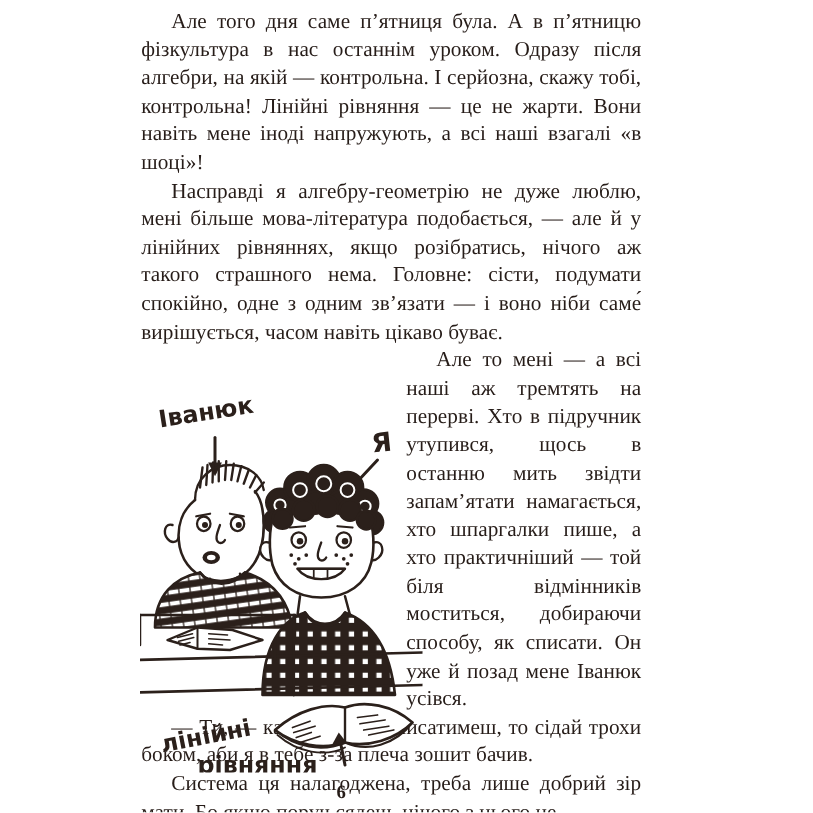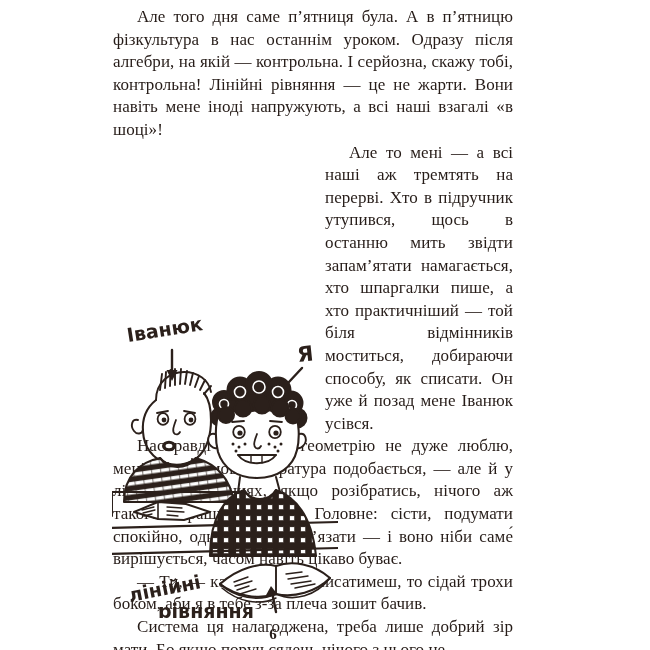--- a/index.html
+++ b/index.html
@@ -75,25 +75,25 @@
   }
 </style>
 </head>
 <body>
 
 <div class="page">
 
   <div class="textblock">
 
     <p class="para">Але того дня саме п’ятниця була. А в п’ятницю фізкультура в нас останнім уроком. Одразу після алгебри, на якій — контрольна. І серйозна, скажу тобі, контрольна! Лінійні рівняння — це не жарти. Вони навіть мене іноді напружують, а всі наші взагалі «в шоці»!</p>
+    <p class="para">Насправді я алгебру-геометрію не дуже люблю, мені більше мова-література подобається, — але й у лінійних рівняннях, якщо розібратись, нічого аж такого страшного нема. Головне: сісти, подумати спокійно, одне з одним зв’язати — і воно ніби саме́ вирішується, часом навіть цікаво буває.</p>
     <p class="para">
       <span class="illo-float"></span>
       <span>Але то мені — а всі наші аж тремтять на перерві. Хто в підручник утупився, щось в останню мить звідти запам’ятати намагається, хто шпаргалки пише, а хто практичніший — той біля відмінників моститься, добираючи способу, як списати. Он уже й позад мене Іванюк усівся.</span>
     </p>
-    <p class="para">Насправді я алгебру-геометрію не дуже люблю, мені більше мова-література подобається, — але й у лінійних рівняннях, якщо розібратись, нічого аж такого страшного нема. Головне: сісти, подумати спокійно, одне з одним зв’язати — і воно ніби саме́ вирішується, часом навіть цікаво буває.</p>
     <p class="para">— Ти, — каже, — коли писатимеш, то сідай трохи боком, аби я в тебе з-за плеча зошит бачив.</p>
     <p class="para">Система ця налагоджена, треба лише добрий зір мати. Бо якщо поруч сядеш, нічого з цього не</p>
   </div>
 
   <div class="illustration">
     <svg width="226" height="302" viewBox="0 0 226 302" xmlns="http://www.w3.org/2000/svg" fill="none" stroke="#2b201b" stroke-linecap="round" stroke-linejoin="round">
 
       <defs>
         <pattern id="dots" width="11" height="11" patternUnits="userSpaceOnUse">
           <rect width="11" height="11" fill="#2b201b"></rect>

